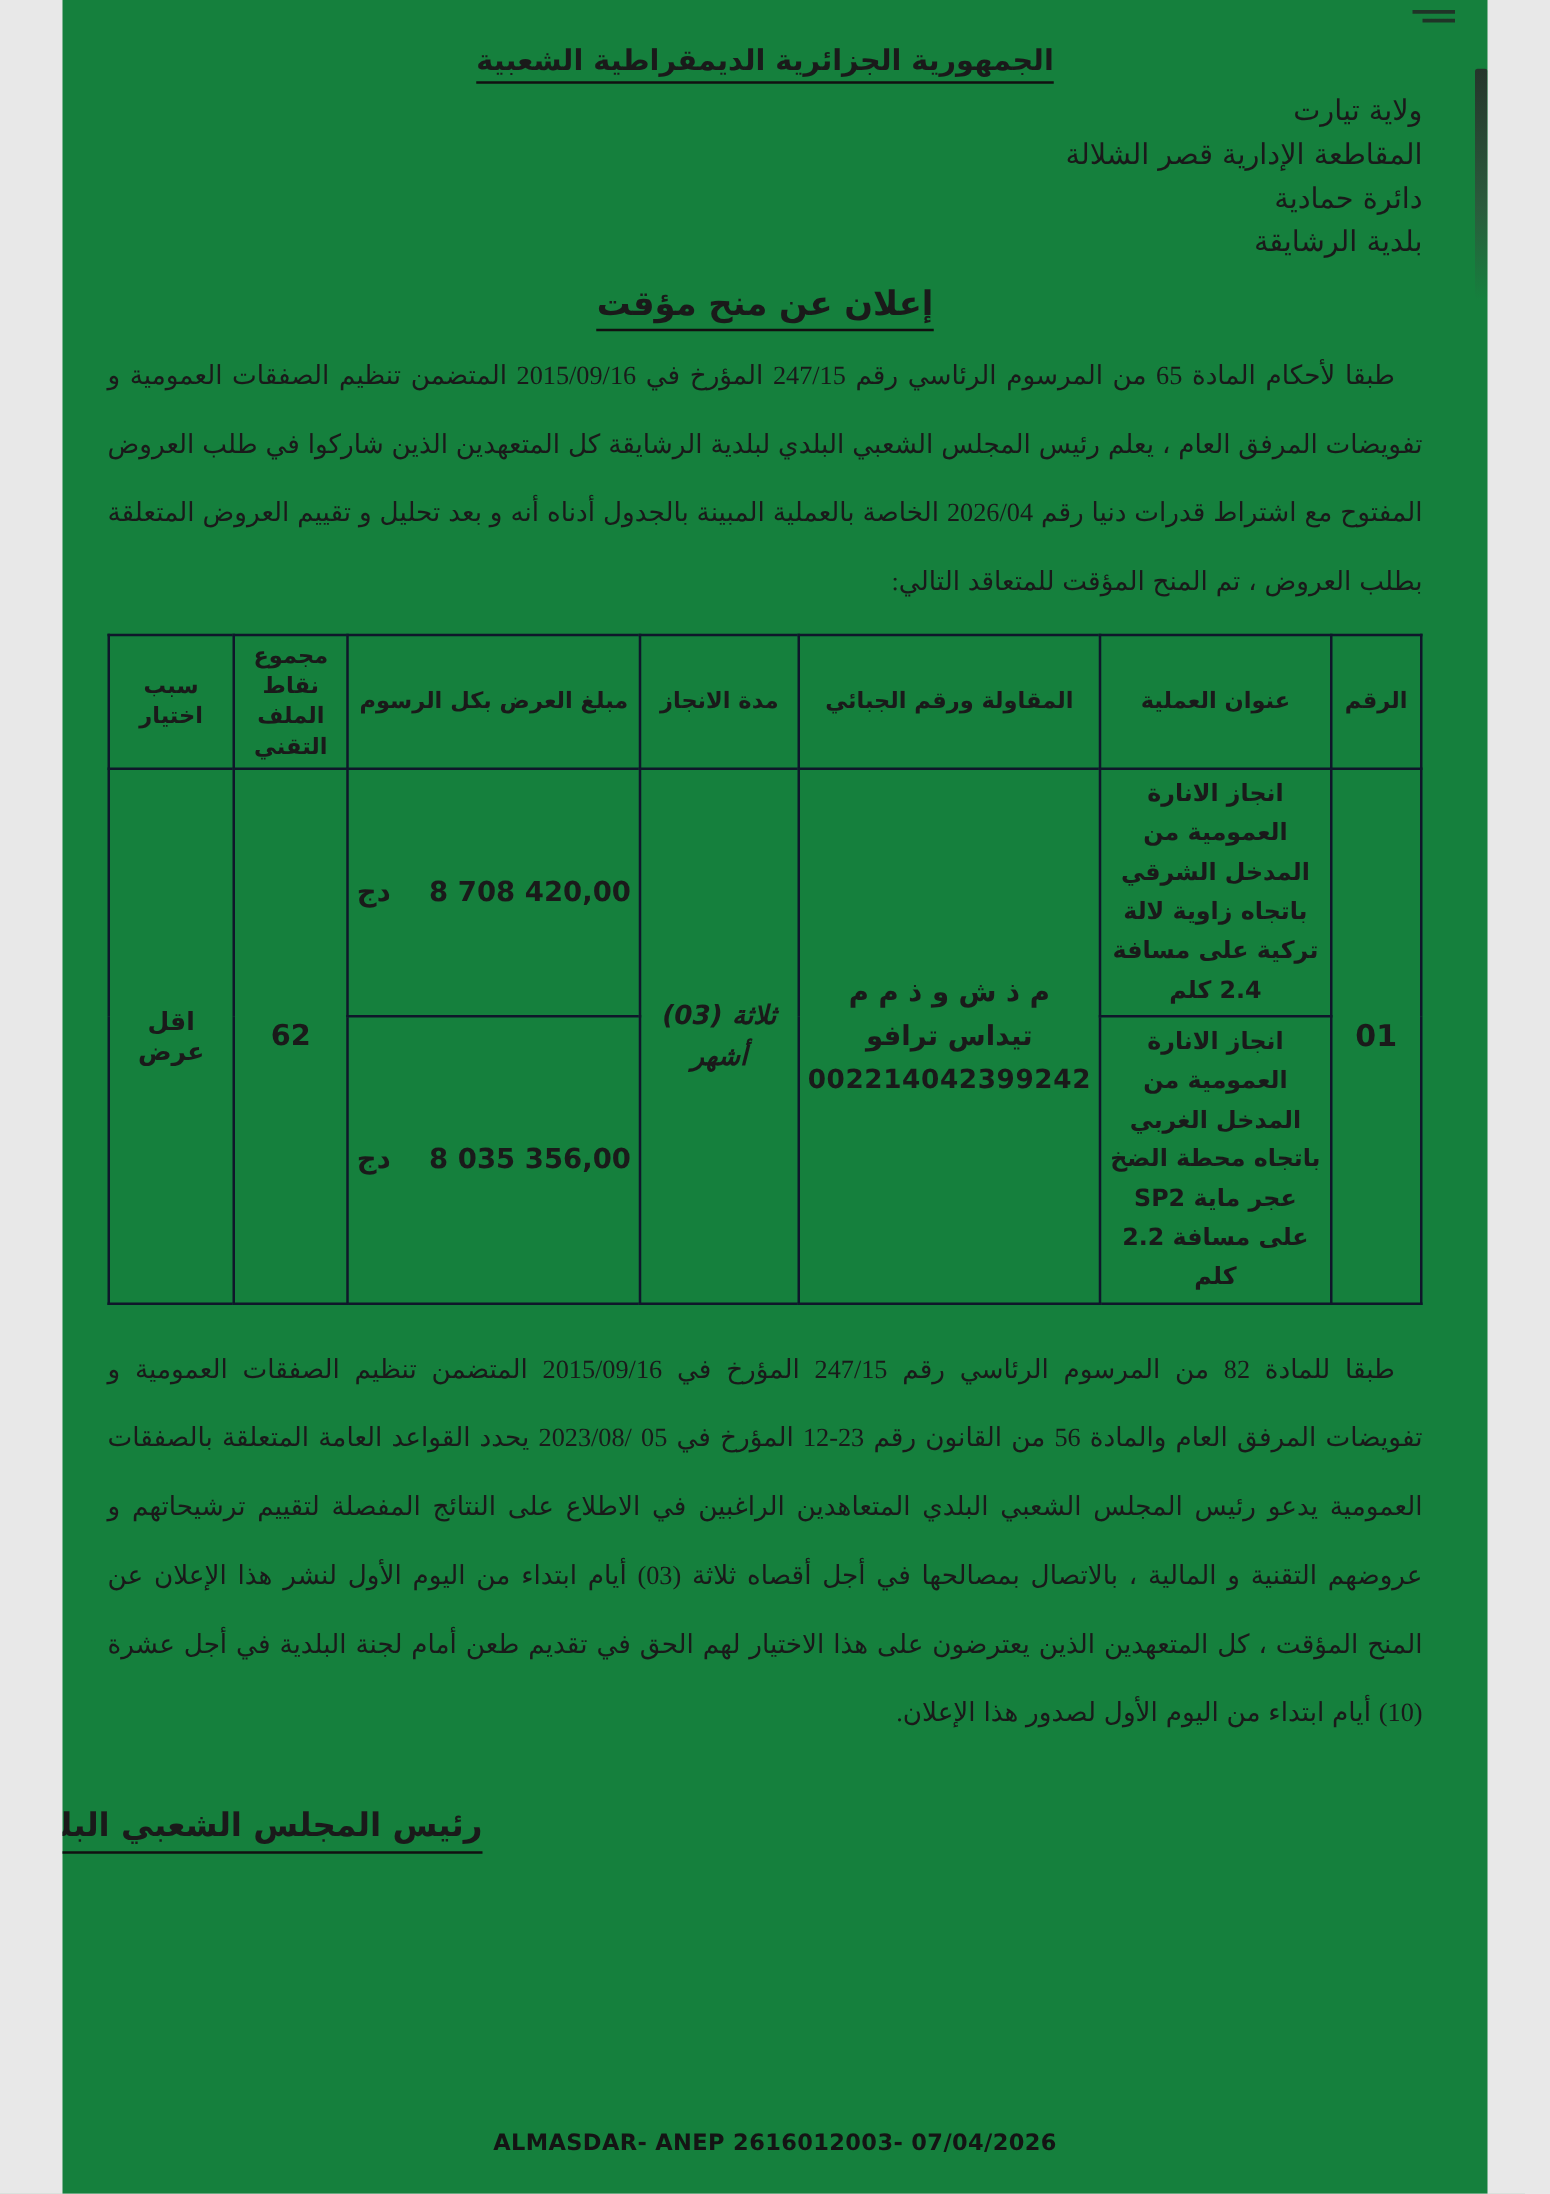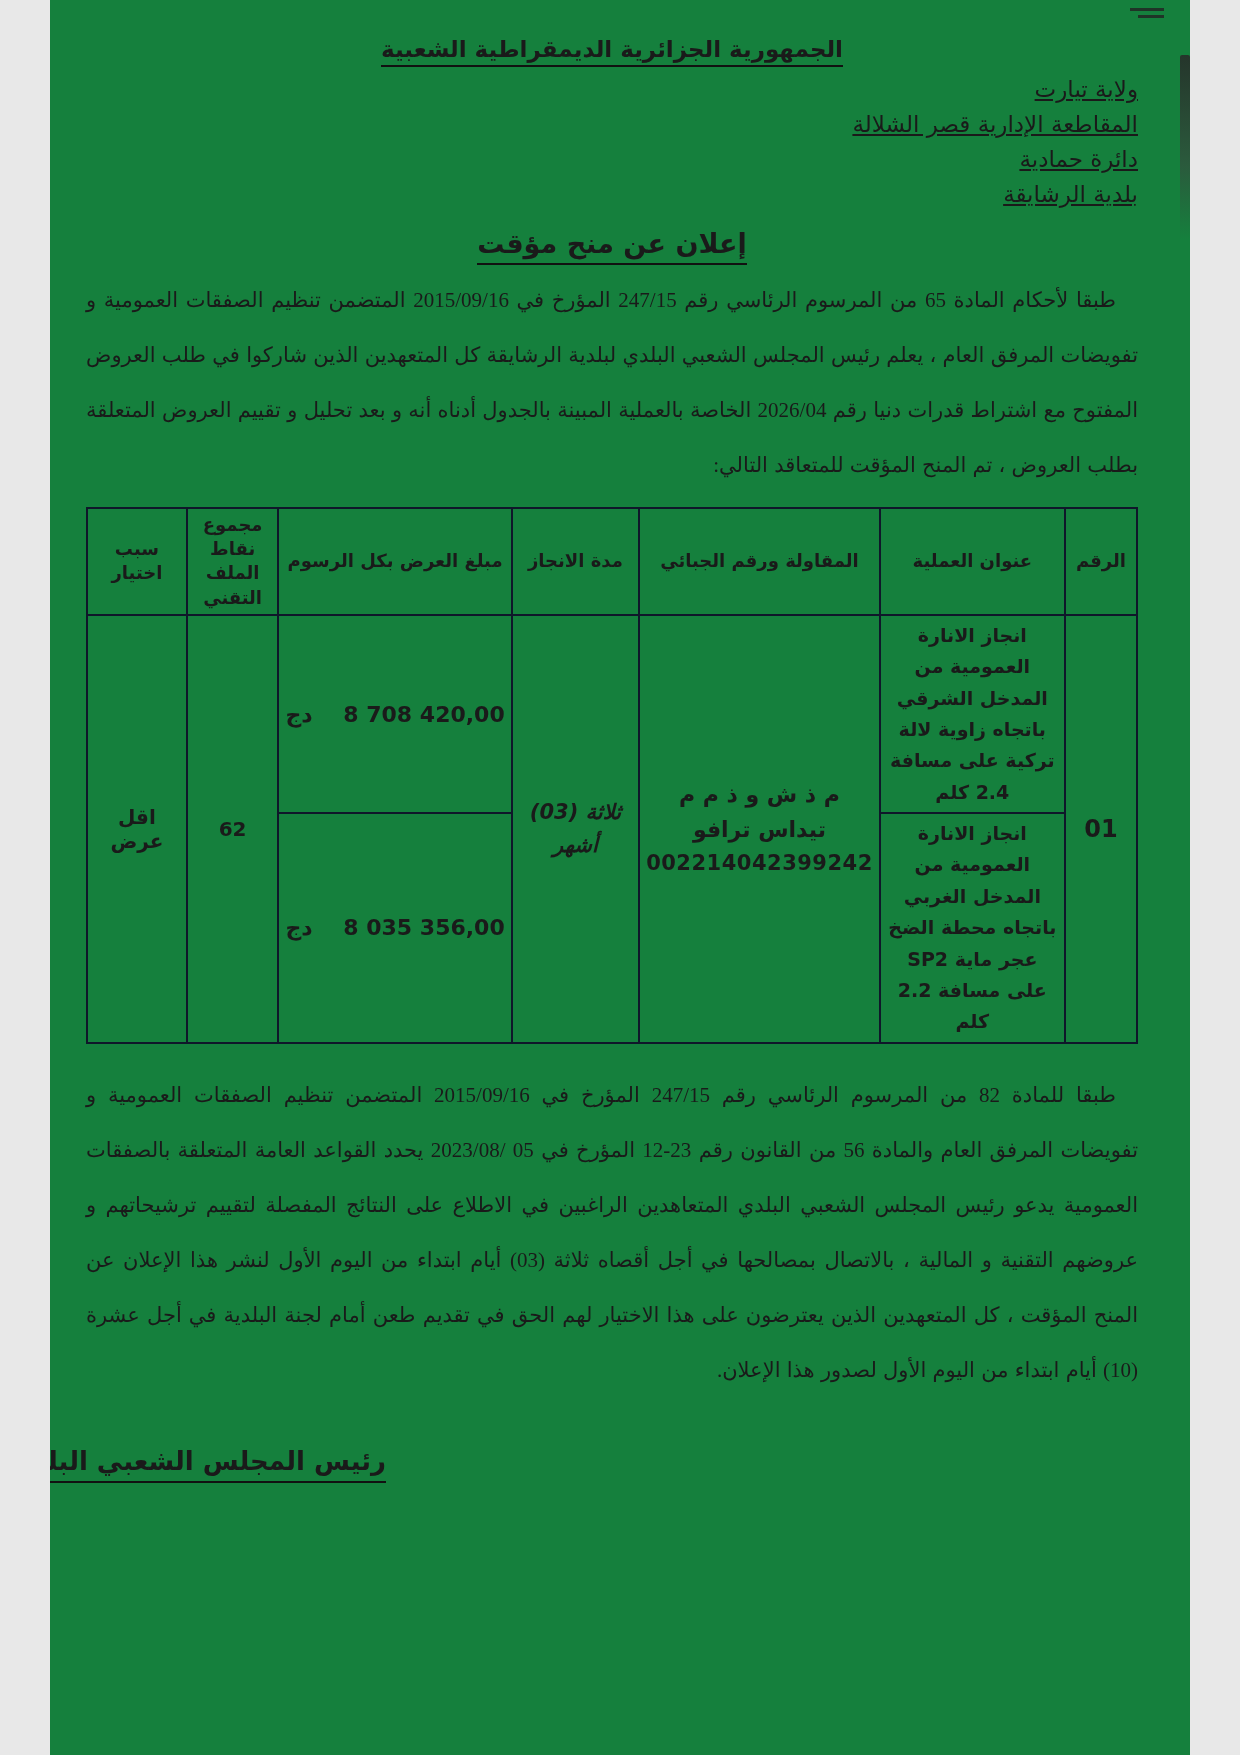--- a/index.html
+++ b/index.html
@@ -34,21 +34,20 @@
     font-weight: bold;
     direction: rtl;
   }
   .republic span { border-bottom: 2.5px solid #111; padding-bottom: 3px; }
   .letterhead {
     direction: rtl;
     text-align: right;
     margin-top: 10px;
     font-size: 23px;
     line-height: 1.52;
-    text-decoration: underline;
   }
   .letterhead .tax-line { font-size: 23px; }
   .letterhead .tax-num { font-size: 29px; letter-spacing: .5px; }
   .doc-title {
     text-align: center;
     direction: rtl;
     font-size: 27px;
     font-weight: bold;
     margin-top: 16px;
   }
@@ -83,21 +82,21 @@
     line-height: 1.35;
   }
   td.num-cell { font-size: 24px; font-weight: bold; }
   td.op-cell { font-size: 19px; font-weight: bold; line-height: 1.65; padding: 10px 8px; }
   td.op-cell.first { height: 150px; }
   td.op-cell.second { height: 126px; }
   td.contractor-cell { font-size: 22px; font-weight: bold; line-height: 1.6; margin-top: 21px; }
   td.contractor-cell .tax { font-size: 21px; letter-spacing: .5px; }
   td.duration-cell { font-size: 21px; font-weight: bold; line-height: 1.55; font-style: italic; }
   td.amount-cell { font-size: 22px; font-weight: bold; }
-  td.score-cell { font-size: 20px; font-weight: bold; }
+  td.score-cell { font-size: 23px; font-weight: bold; }
   td.reason-cell { font-size: 20px; font-weight: bold; }
   .amount-wrap { direction: rtl; unicode-bidi: embed; white-space: nowrap; }
   .amount-wrap .num { direction: ltr; unicode-bidi: embed; margin-left: 23px; }
   .signature {
     direction: rtl;
     margin-top: 48px;
     margin-right: 860px;
     width: 300px;
     text-align: center;
     font-size: 26px;
@@ -191,14 +190,15 @@
       </tr>
     </tbody>
   </table>
 
   <p class="para closing">طبقا للمادة 82 من المرسوم الرئاسي رقم 247/15 المؤرخ في 2015/09/16 المتضمن تنظيم الصفقات العمومية و تفويضات المرفق العام  والمادة 56 من القانون رقم 23-12 المؤرخ في 05 /2023/08 يحدد القواعد العامة المتعلقة بالصفقات العمومية يدعو رئيس المجلس الشعبي البلدي المتعاهدين الراغبين في الاطلاع على النتائج المفصلة لتقييم ترشيحاتهم و عروضهم التقنية و المالية ، بالاتصال بمصالحها في أجل أقصاه ثلاثة (03) أيام ابتداء من اليوم الأول لنشر هذا الإعلان عن المنح المؤقت ، كل المتعهدين الذين يعترضون على هذا الاختيار لهم الحق في تقديم طعن أمام لجنة البلدية في أجل عشرة (10) أيام ابتداء من اليوم الأول لصدور هذا الإعلان.</p>
 
   <div class="signature">
     <span>رئيس المجلس الشعبي البلدي</span>
   </div>
 
+  <div class="footer-note">ALMASDAR- ANEP 2616012003- 07/04/2026</div>
 
 </div>
 
 </body></html>

